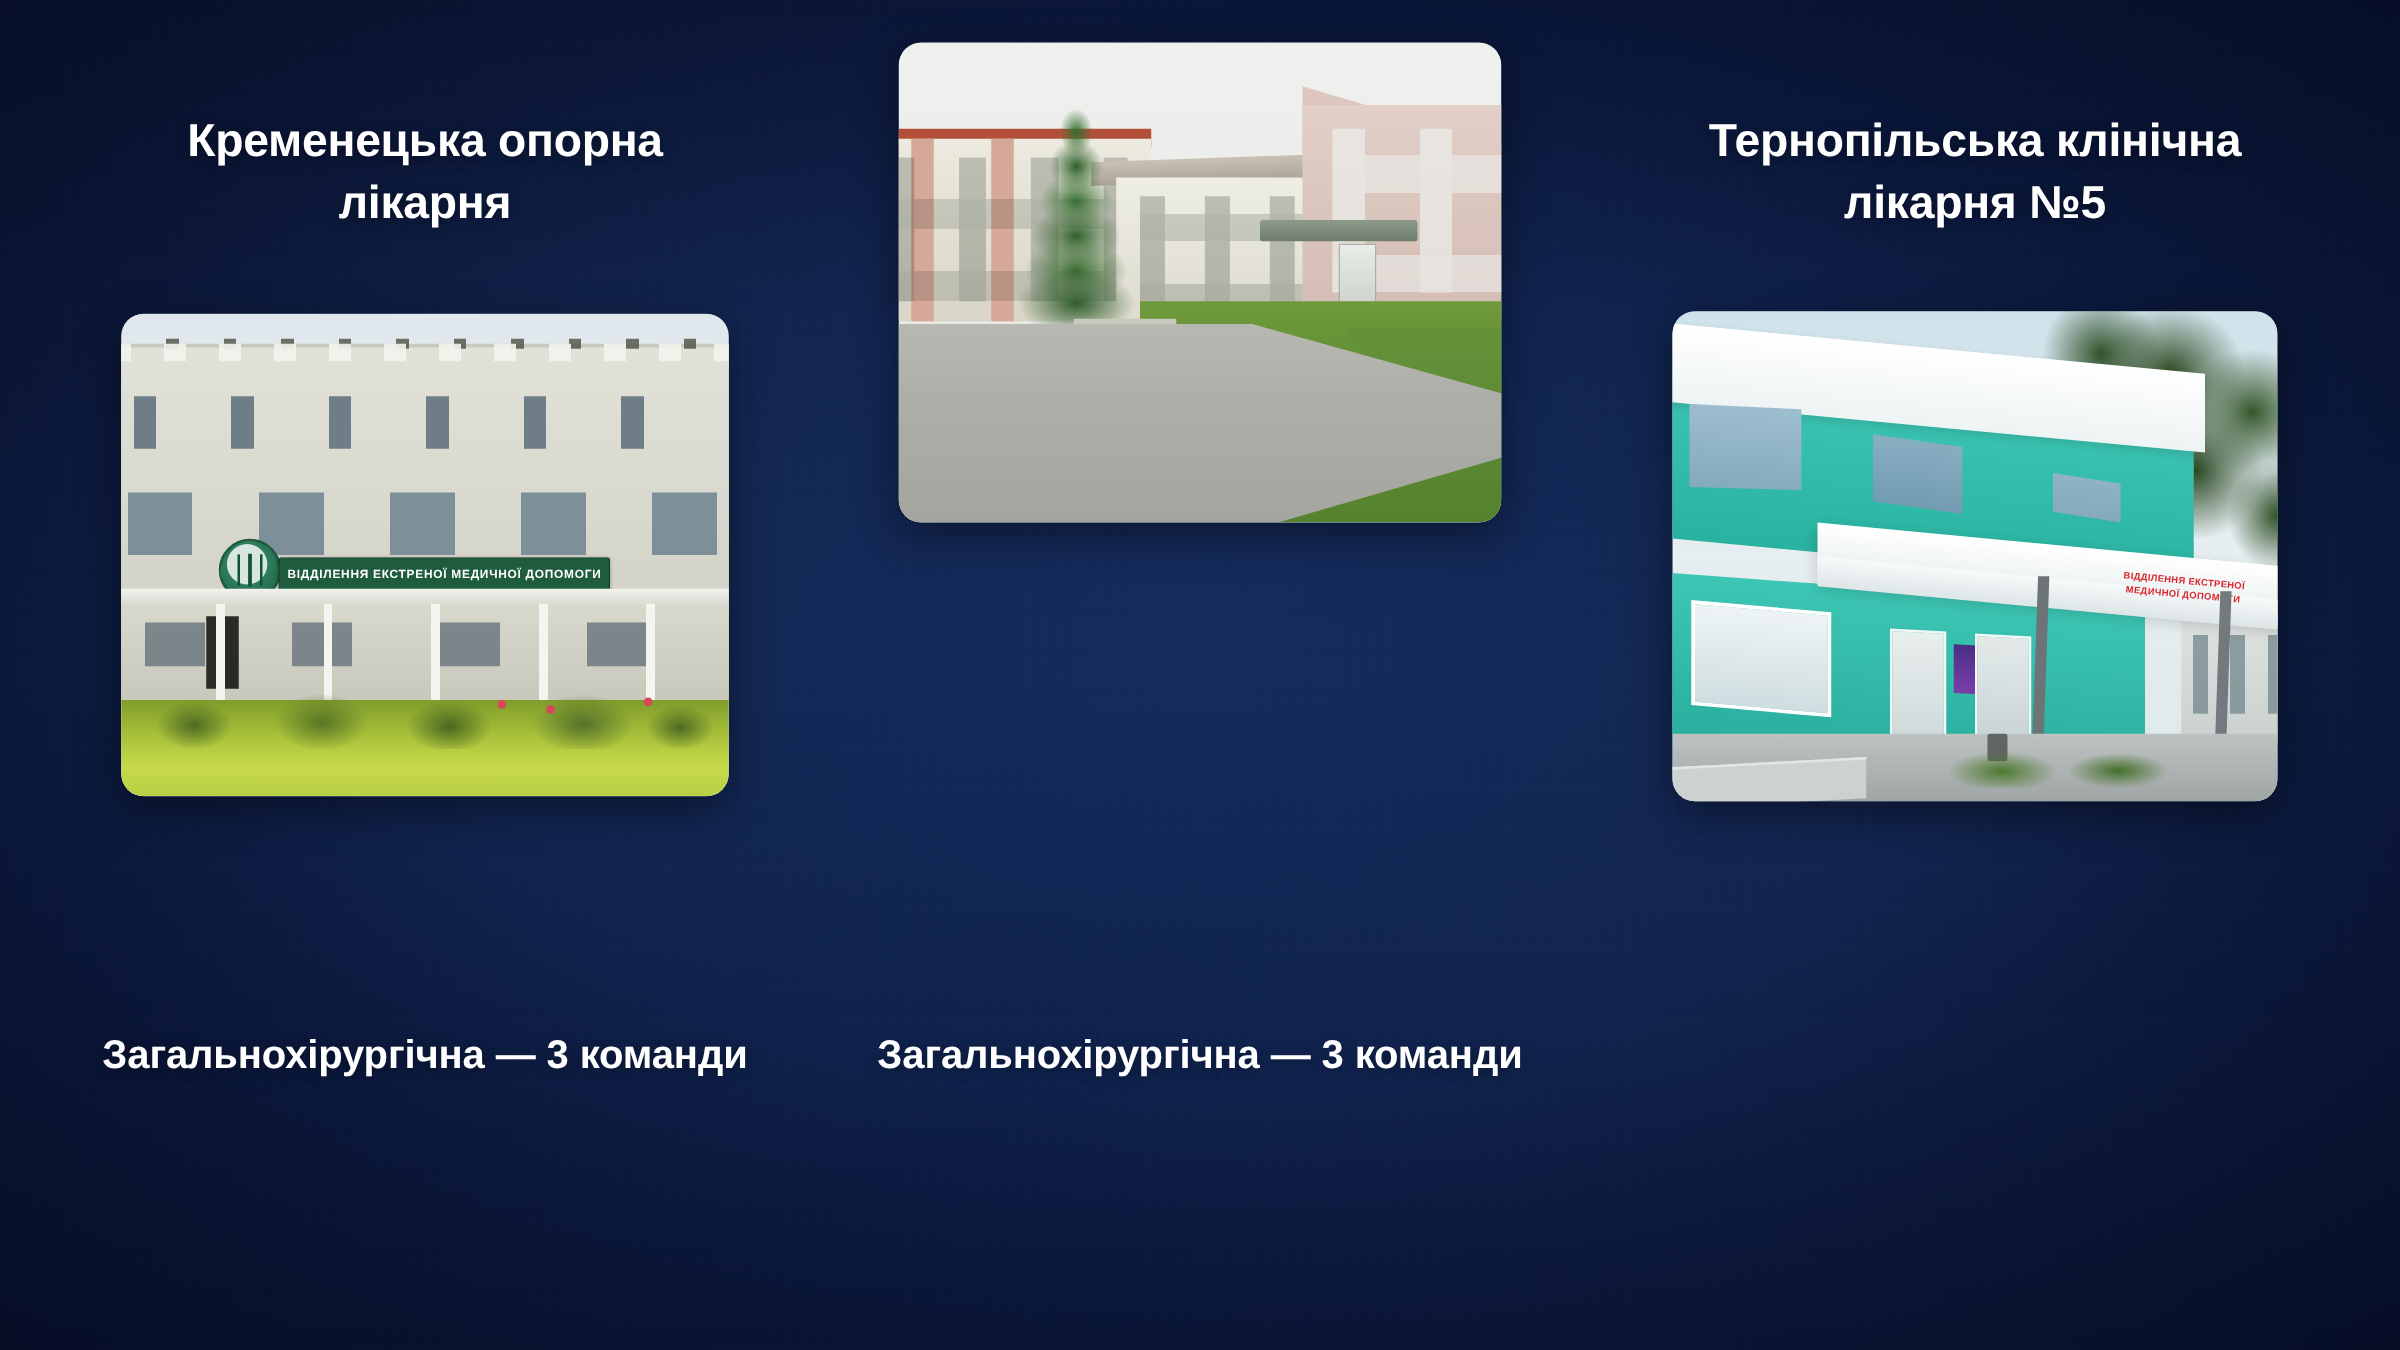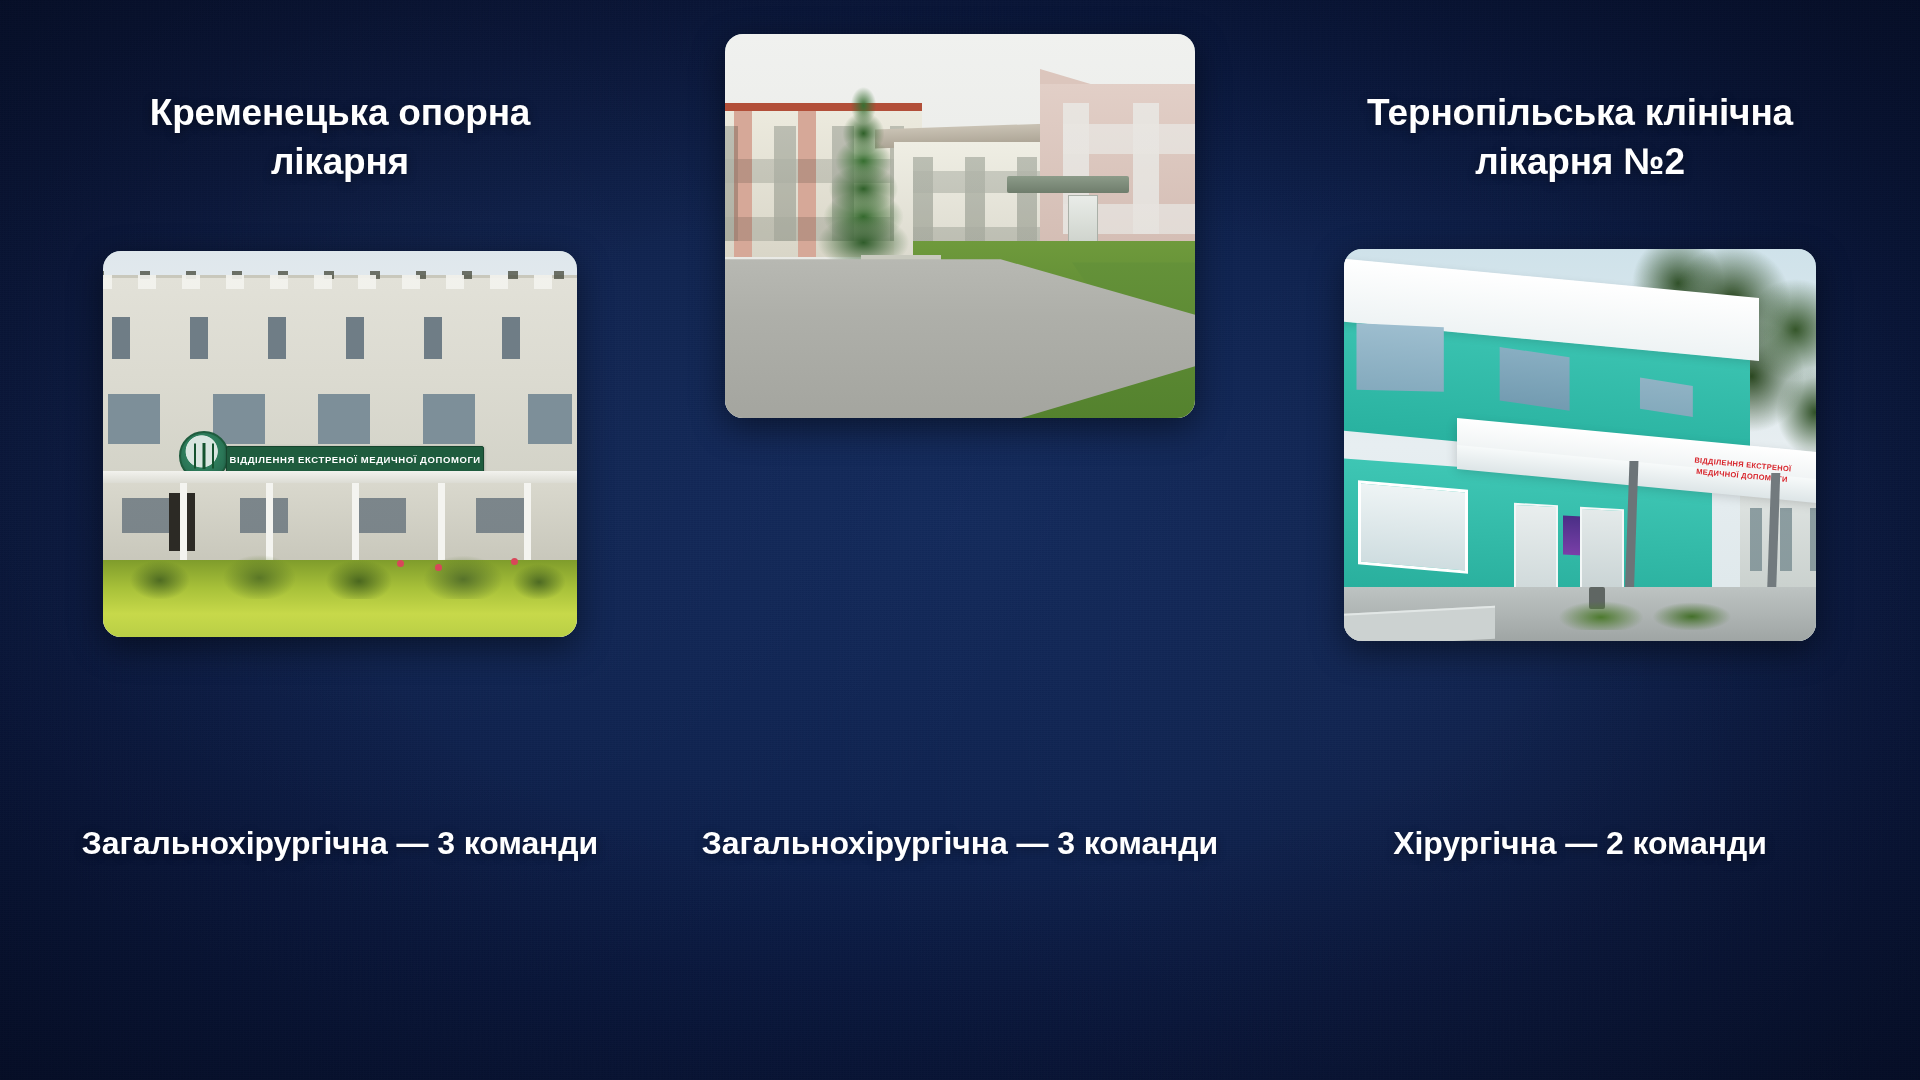--- a/index.html
+++ b/index.html
@@ -71,20 +71,21 @@
 
   .photo-wrap {
     margin-top: 38px;
     width: 474px;
     height: 388px;
     border-radius: 18px;
     overflow: hidden;
     position: relative;
     box-shadow: 0 10px 34px rgba(0,0,0,.45);
     background: #8fa2ad;
+    padding-left: 12px;
   }
   .col.c1 .photo-wrap { width: 474px; height: 386px; }
   .col.c2 .photo-wrap { width: 470px; height: 384px; margin-top: 34px; }
   .col.c3 .photo-wrap { width: 472px; height: 392px; margin-top: 36px; }
 
   .photo { position: absolute; inset: 0; }
 
   .caption {
     position: absolute;
     top: 786px;
@@ -382,21 +383,21 @@
           <div class="p2-bench"></div>
           <div class="p2-lawnR"></div>
           <div class="p2-pave"></div>
         </div>
       </div>
 
       <div class="caption">Загальнохірургічна — 3 команди</div>
     </div>
 
     <div class="col c3">
-      <div class="title">Тернопільська клінічна лікарня №2</div>
+      <div class="title">Тернопільська клінічна лікарня №5</div>
 
       <div class="photo-wrap">
         <div class="photo">
           <div class="p3-sky"></div>
           <div class="p3-trees"></div>
           <div class="p3-bldg-right"></div>
           <div class="p3-bldg-right-w"></div>
           <div class="p3-upper"></div>
           <div class="p3-topslab"></div>
           <div class="p3-upwin"></div>
@@ -416,17 +417,16 @@
           <div class="p3-doorR"></div>
           <div class="p3-col1"></div>
           <div class="p3-col2"></div>
           <div class="p3-ground"></div>
           <div class="p3-bin"></div>
           <div class="p3-bush"></div>
           <div class="p3-ramp"></div>
         </div>
       </div>
 
-      <div class="caption">Хірургічна — 2 команди</div>
     </div>
 
   </div>
 </div>
 
 </body></html>

